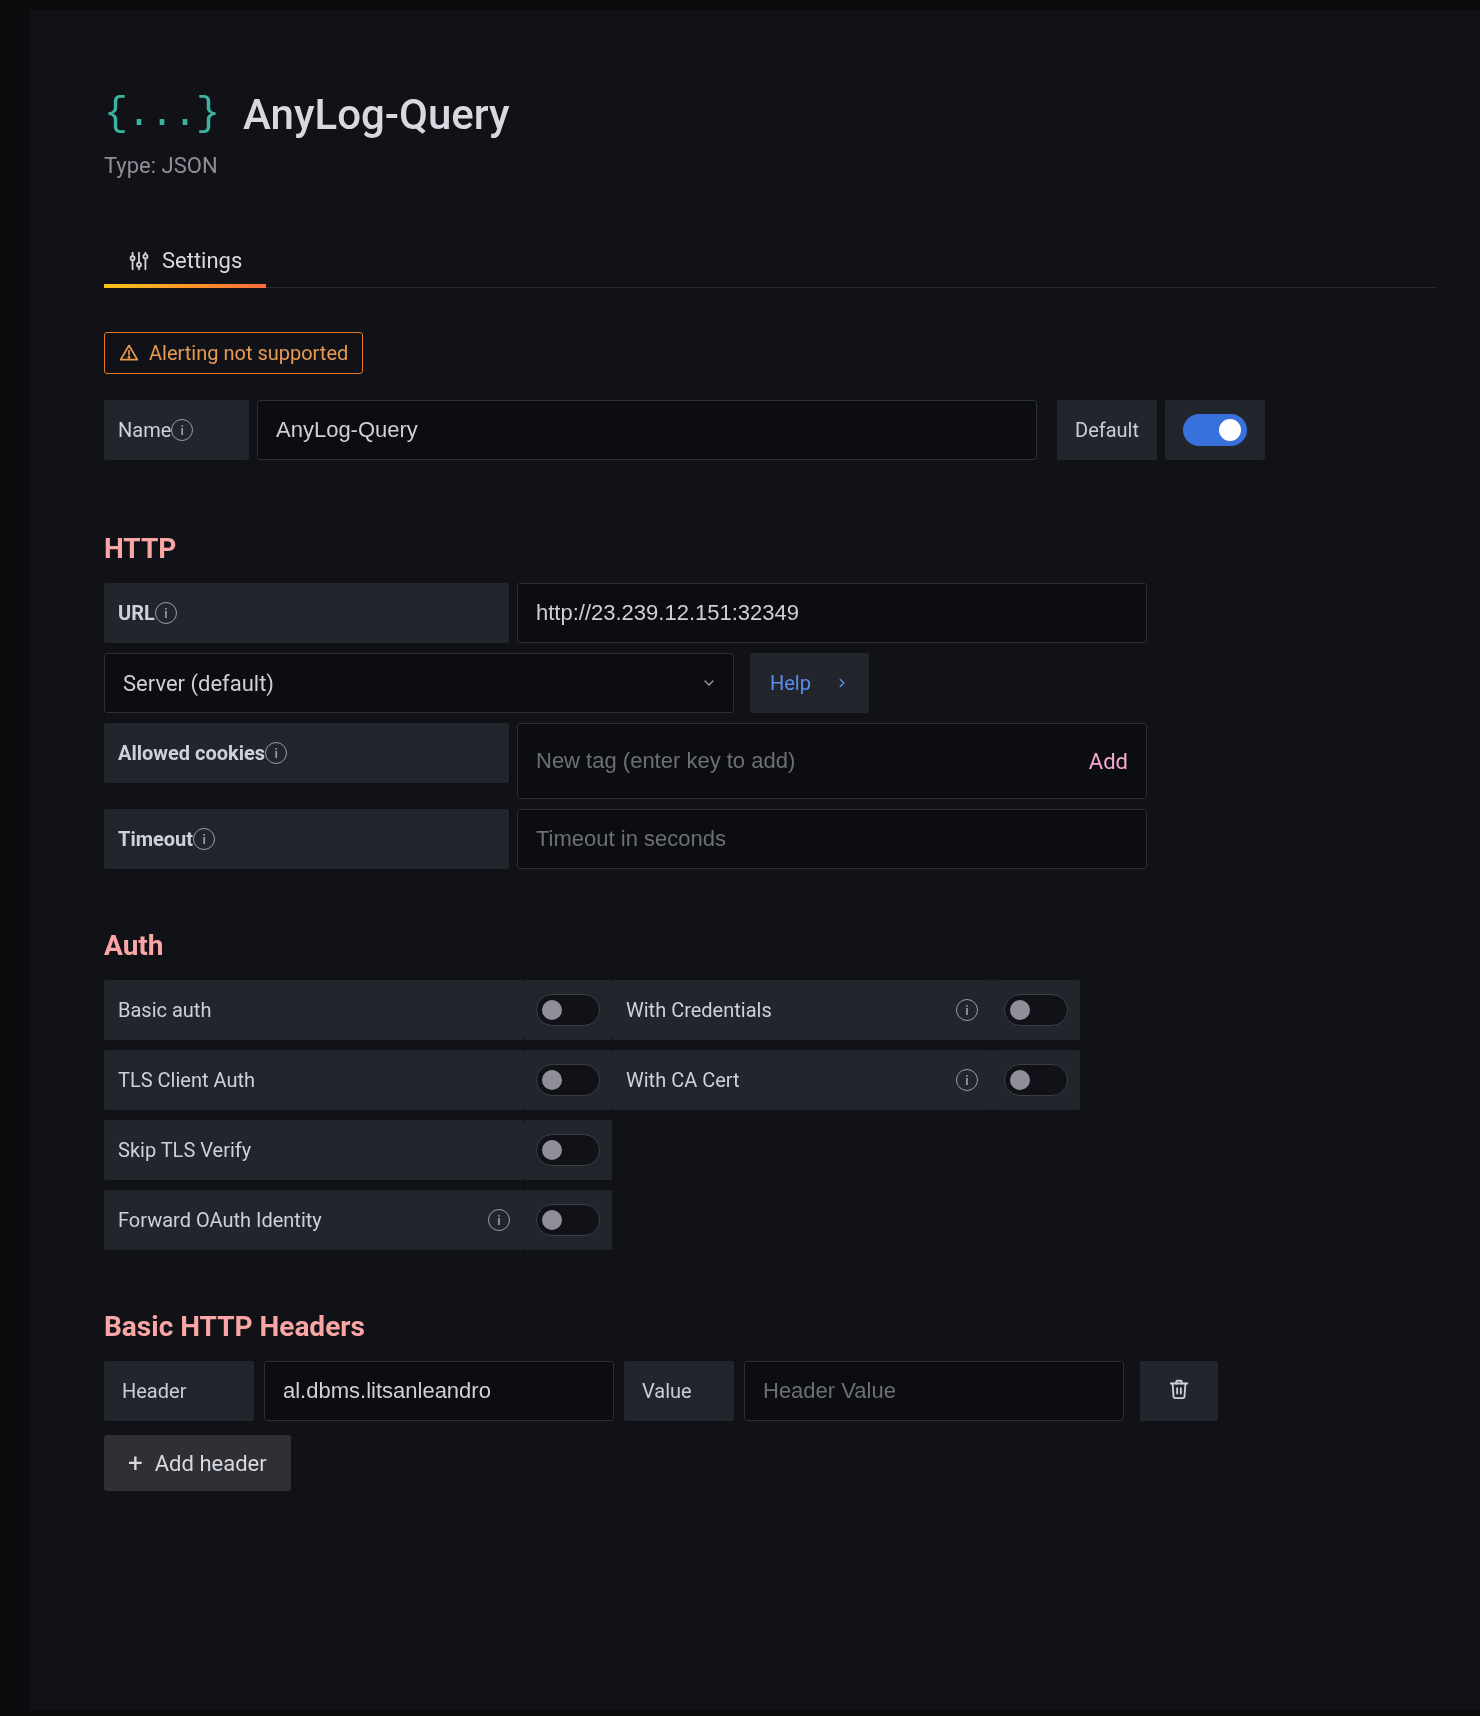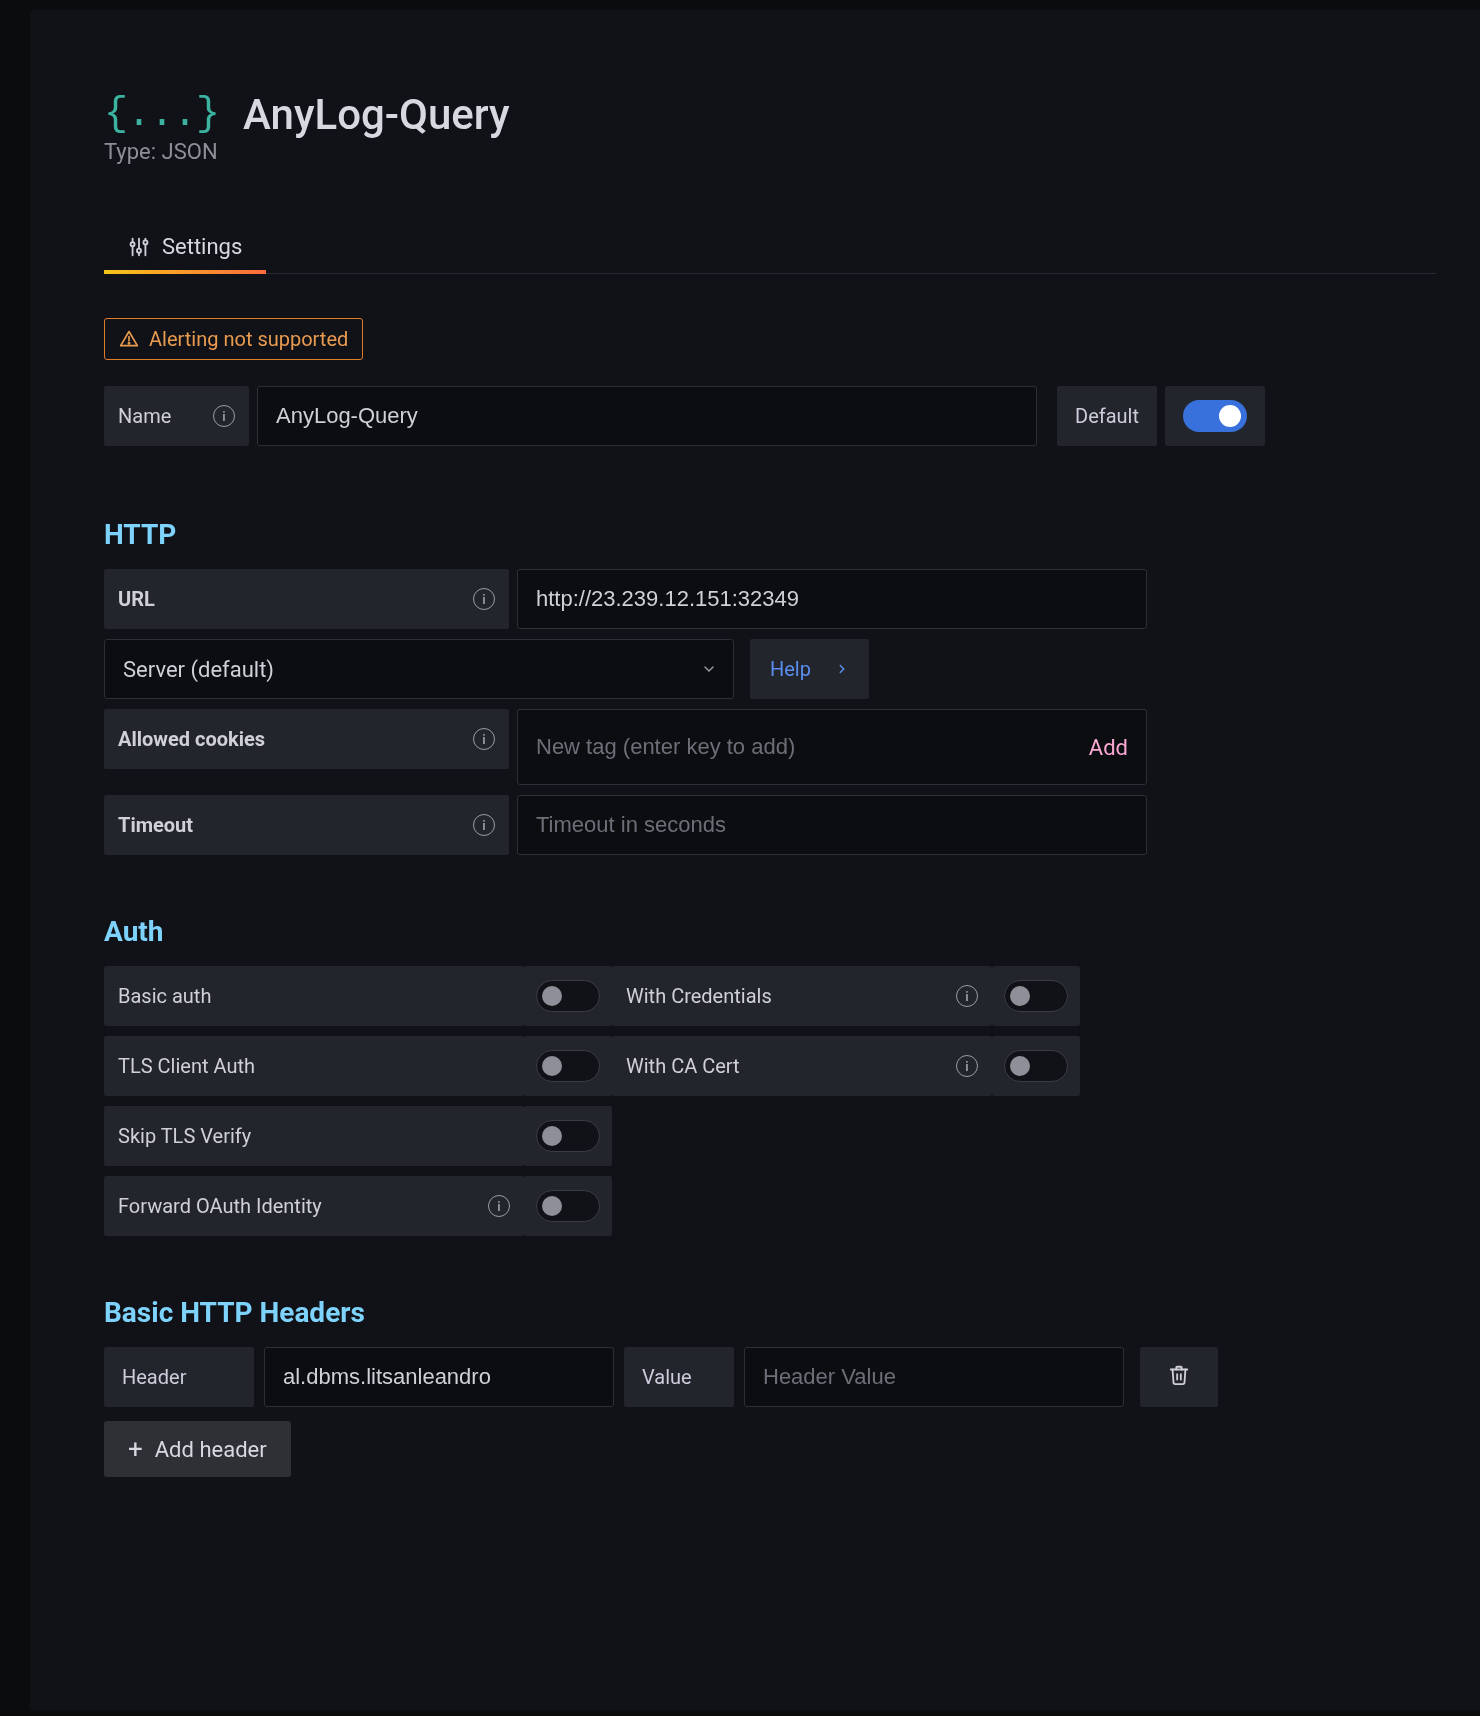--- a/index.html
+++ b/index.html
@@ -32,20 +32,21 @@
     font-size: 40px;
     font-weight: 400;
     letter-spacing: -1px;
   }
   .page-title {
     font-size: 42px;
     font-weight: 500;
     color: #d8d9e0;
   }
   .subtitle {
+    margin-top: 14px;
     font-size: 22px;
     color: #8e8f98;
   }
   .tabs {
     display: flex;
     margin-top: 60px;
     border-bottom: 1px solid #2a2a33;
   }
   .tab {
     display: flex;
@@ -79,21 +80,21 @@
   .alert-badge svg { display:block; }
   .form-row {
     display: flex;
     align-items: stretch;
     gap: 8px;
     margin-top: 26px;
   }
   .label-cell {
     display: flex;
     align-items: center;
-    justify-content: space-between;
+    justify-content: flex-start;
     background: #22252b;
     padding: 0 14px;
     height: 60px;
     min-width: 145px;
     font-size: 20px;
     color: #cfd0d8;
     border-radius: 2px;
   }
   .label-cell.wide { min-width: 405px; font-weight: bold; }
   .label-cell.auth { min-width: 420px; }
@@ -147,21 +148,21 @@
   }
   .toggle.on .knob { right: 6px; }
   .toggle.off .knob { left: 5px; background:#8e8f98; width:20px;height:20px; top:5px;}
   .toggle-wrap {
     display:flex;align-items:center;justify-content:center;
     background:#22252b;height:60px;padding:0 18px;border-radius:2px;
   }
   .toggle-wrap.tight{ padding:0 12px; min-width:88px;}
   .section-title {
     font-size: 28px;
-    color: #7dd3fc;
+    color: #fca5a5;
     margin-top: 72px;
     margin-bottom: 18px;
   }
   .section-title.less-top { margin-top: 60px; }
   .http-row { display:flex; gap:8px; margin-bottom:10px;}
   .http-input { width: 630px; }
   .select {
     position:relative;
     background:#0c0d11;border:1px solid #2c2f36;
     height:60px;width:630px;border-radius:3px;

